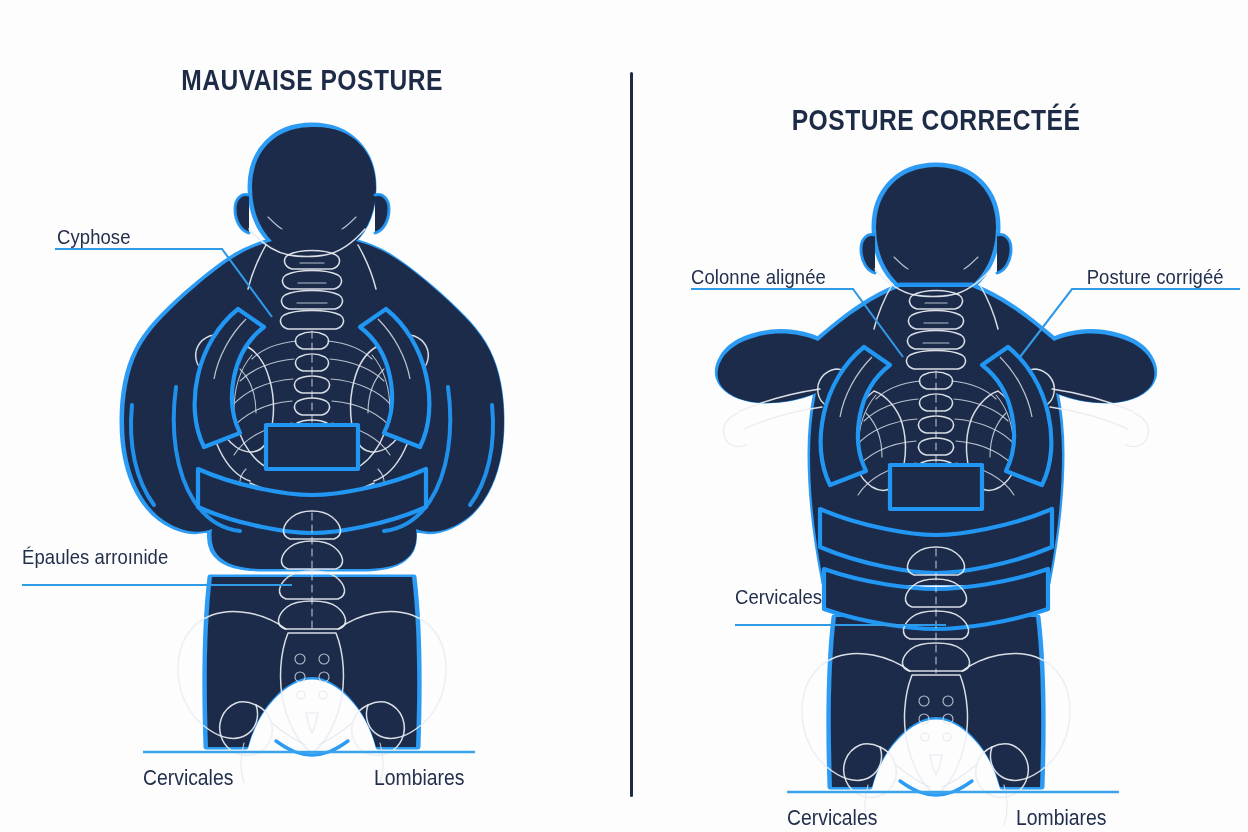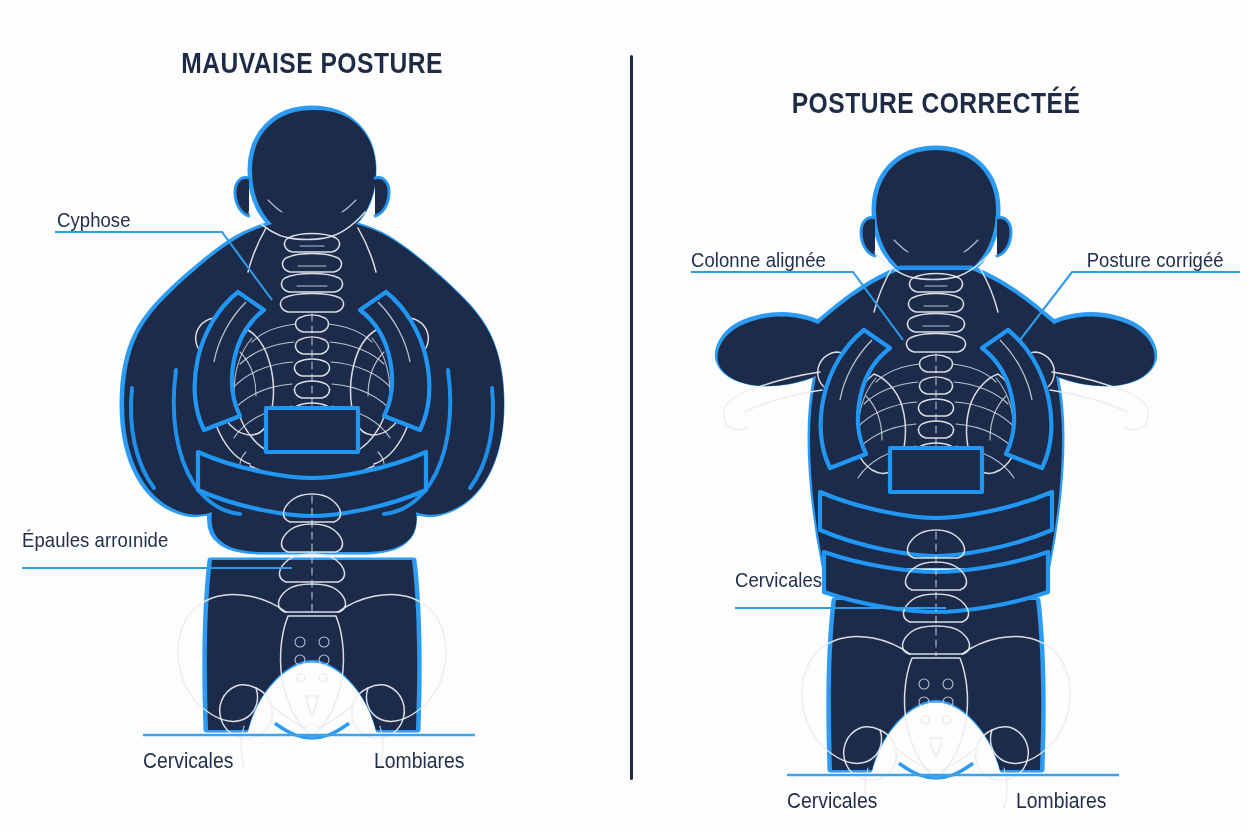--- a/index.html
+++ b/index.html
@@ -4,21 +4,21 @@
 <title>Posture Comparison Diagram</title>
 <style>
   html,body{margin:0;padding:0;}
   body{
     width:1248px;height:832px;
     background:#fdfdfd;
     font-family:"Liberation Sans", sans-serif;
     overflow:hidden;
     position:relative;
   }
-  .stage{position:absolute;left:0;top:0;width:1248px;height:691px;}
+  .stage{position:absolute;left:0;top:17px;width:1248px;height:691px;}
 
   .panel{position:absolute;top:0;height:832px;width:624px;}
   .panel-left{left:0;}
   .panel-right{left:624px;margin-top:40px;}
 
   .divider{
     position:absolute;left:630px;top:55px;
     width:3px;height:725px;
     background:#1e2b47;
     border-radius:2px;

